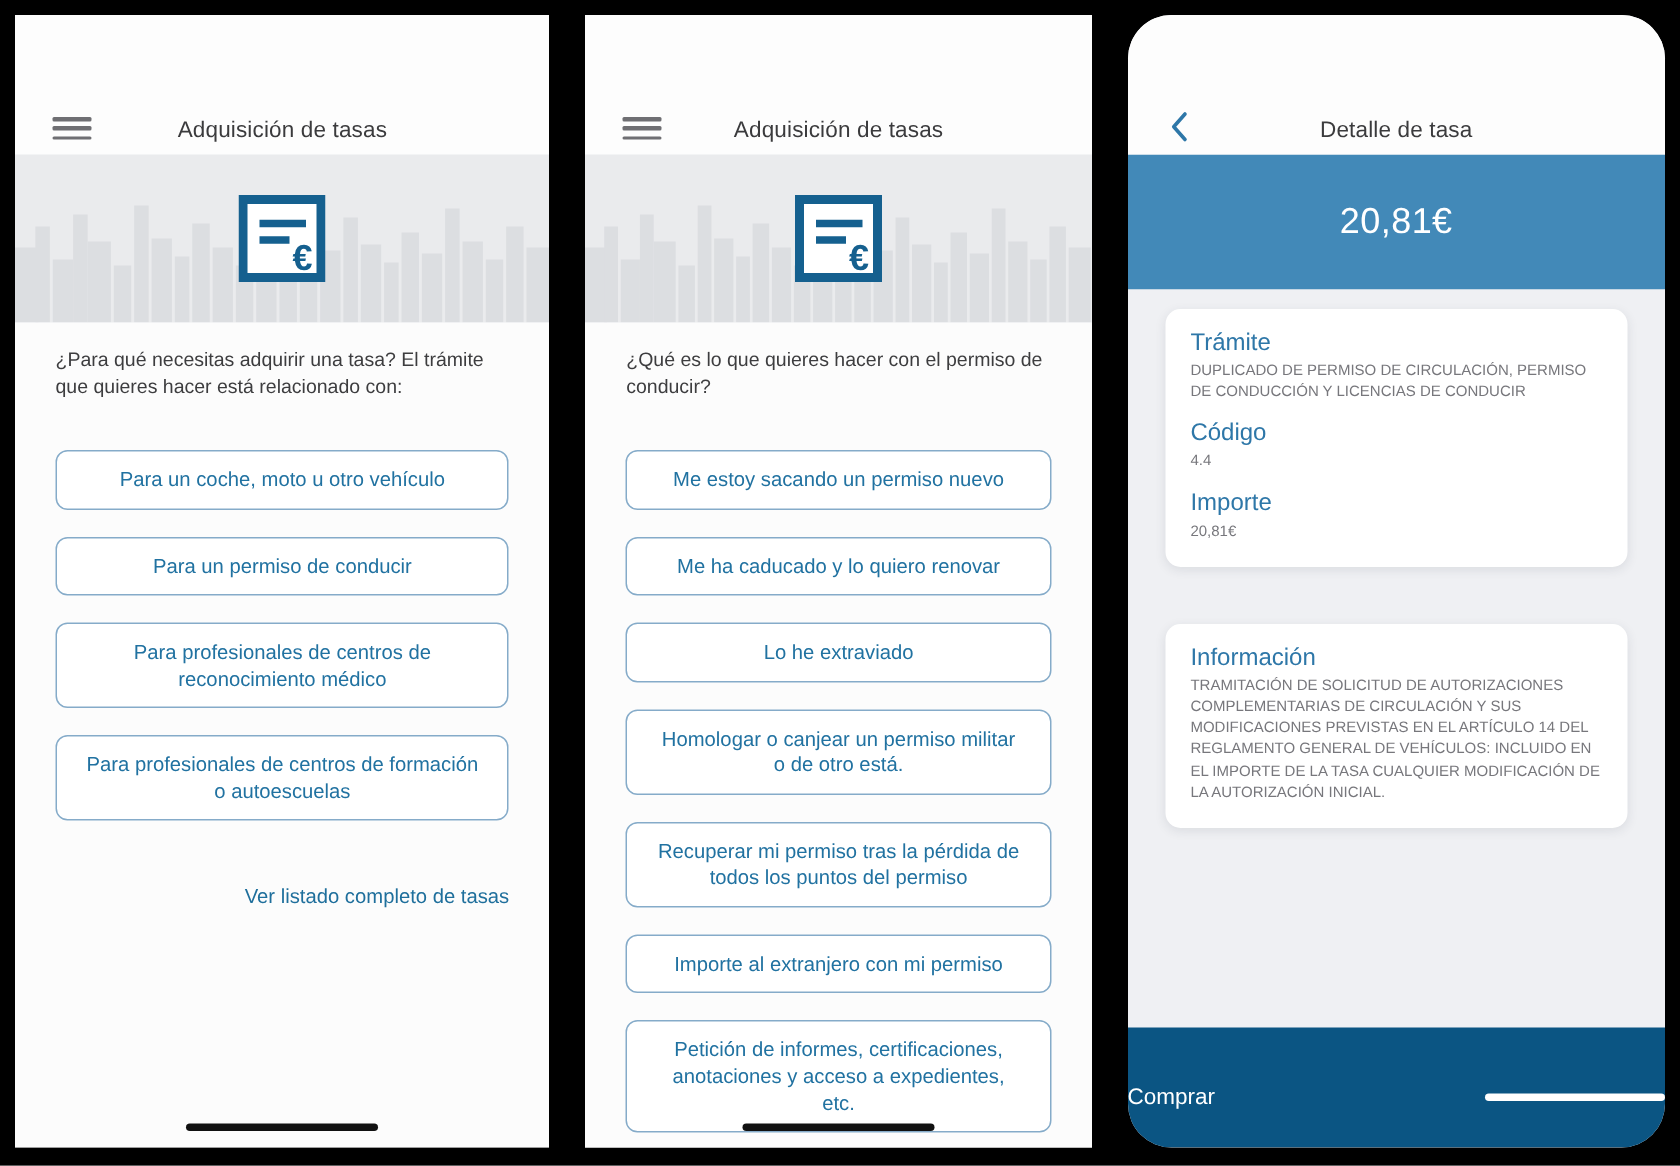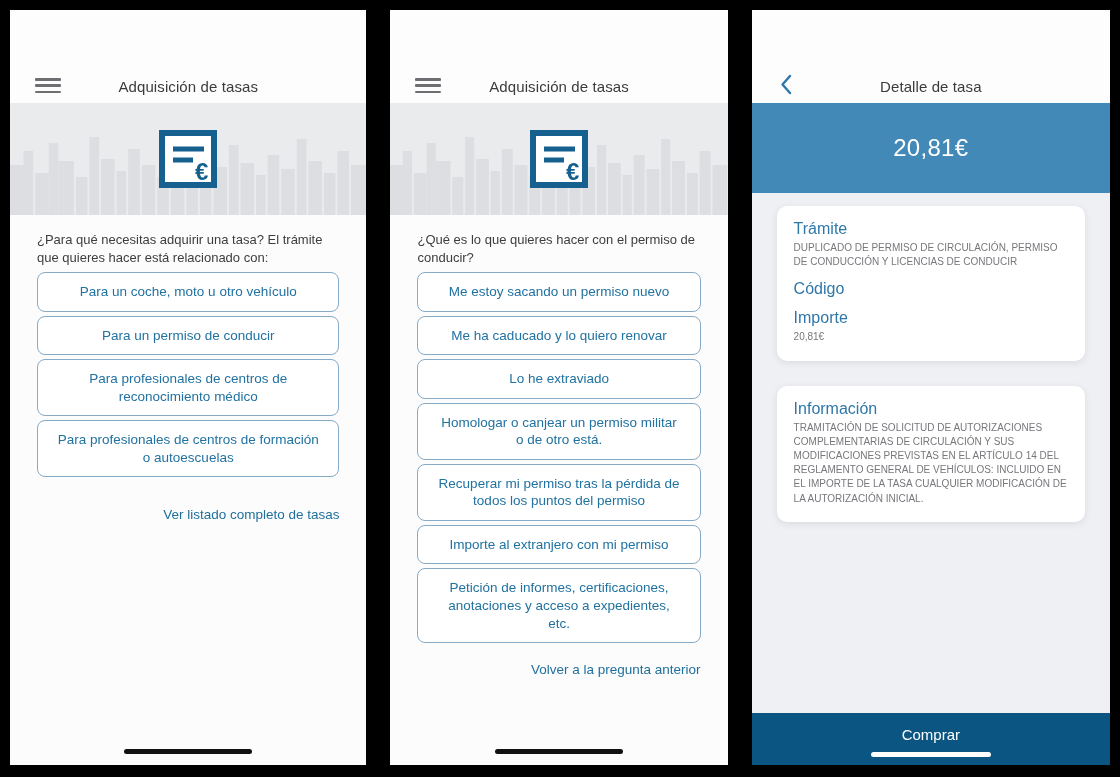--- a/index.html
+++ b/index.html
@@ -18,21 +18,21 @@
   .phone {
     background: #fdfdfd;
     height: 755px;
     position: relative;
     display: flex;
     flex-direction: column;
     overflow: hidden;
   }
   .phone.p1 { width: 368px; }
   .phone.p2 { width: 348px; }
-  .phone.p3 { width: 370px; background: #eff0f3; }
+  .phone.p3 { width: 370px; background: #eff0f3; border-radius: 29px; }
 
   
   .phone-header {
     height: 93px;
     position: relative;
     display: flex;
     align-items: flex-end;
     justify-content: center;
     padding-bottom: 8px;
     background: #fdfdfd;
@@ -78,34 +78,34 @@
     flex: 1 1 auto;
     padding: 16px 27px 0 27px;
     background: #fcfcfc;
     display: flex;
     flex-direction: column;
   }
   .question {
     font-size: 13px;
     color: #3d3d3f;
     line-height: 1.35;
-    margin-bottom: 6px;
+    margin-bottom: 34px;
   }
   .opt {
     display: block;
     width: 100%;
     background: #fff;
     border: 1px solid #85abc9;
     border-radius: 8px;
     color: #2172a1;
     font-family: inherit;
     font-size: 13.5px;
     line-height: 1.3;
     padding: 10px 18px;
-    margin-bottom: 4px;
+    margin-bottom: 18px;
     text-align: center;
     cursor: pointer;
     min-height: 38px;
   }
   .link-row { text-align: right; margin-top: 13px; }
   .p1 .link-row { margin-top: 24px; }
   .text-link {
     font-size: 13.5px;
     color: #1f6f9c;
     text-decoration: none;
@@ -141,41 +141,41 @@
     background: #eff0f3;
     padding: 13px 25px 0 25px;
     overflow: hidden;
   }
   .card {
     background: #fff;
     border-radius: 10px;
     box-shadow: 0 2px 7px rgba(40,50,70,0.10);
     padding: 14px 17px 16px 17px;
   }
-  .card + .card { margin-top: 25px; }
+  .card + .card { margin-top: 38px; }
   .field { margin-bottom: 11px; }
   .field:last-child { margin-bottom: 0; }
   .field-label {
     font-size: 16px;
     color: #2e77a8;
     margin-bottom: 3px;
   }
   .field-value {
     font-size: 10px;
     color: #77777c;
     line-height: 1.42;
   }
   .buy-bar {
     flex: 0 0 auto;
-    height: 52px;
+    height: 80px;
     background: #0b5583;
     display: flex;
-    flex-direction: column;
+    flex-direction: row;
     align-items: center;
-    justify-content: flex-start;
+    justify-content: space-between;
     padding-top: 13px;
     gap: 9px;
   }
   .buy-label { color: #fff; font-size: 15px; cursor: pointer; }
   .home-indicator.light {
     position: static;
     transform: none;
     width: 120px;
     background: #fff;
   }
@@ -333,20 +333,21 @@
     </div>
 
     <div class="detail-body">
       <div class="card">
         <div class="field">
           <div class="field-label">Trámite</div>
           <div class="field-value">DUPLICADO DE PERMISO DE CIRCULACIÓN, PERMISO DE CONDUCCIÓN Y LICENCIAS DE CONDUCIR</div>
         </div>
         <div class="field">
           <div class="field-label">Código</div>
+          <div class="field-value">4.4</div>
         </div>
         <div class="field">
           <div class="field-label">Importe</div>
           <div class="field-value">20,81€</div>
         </div>
       </div>
 
       <div class="card">
         <div class="field">
           <div class="field-label">Información</div>

